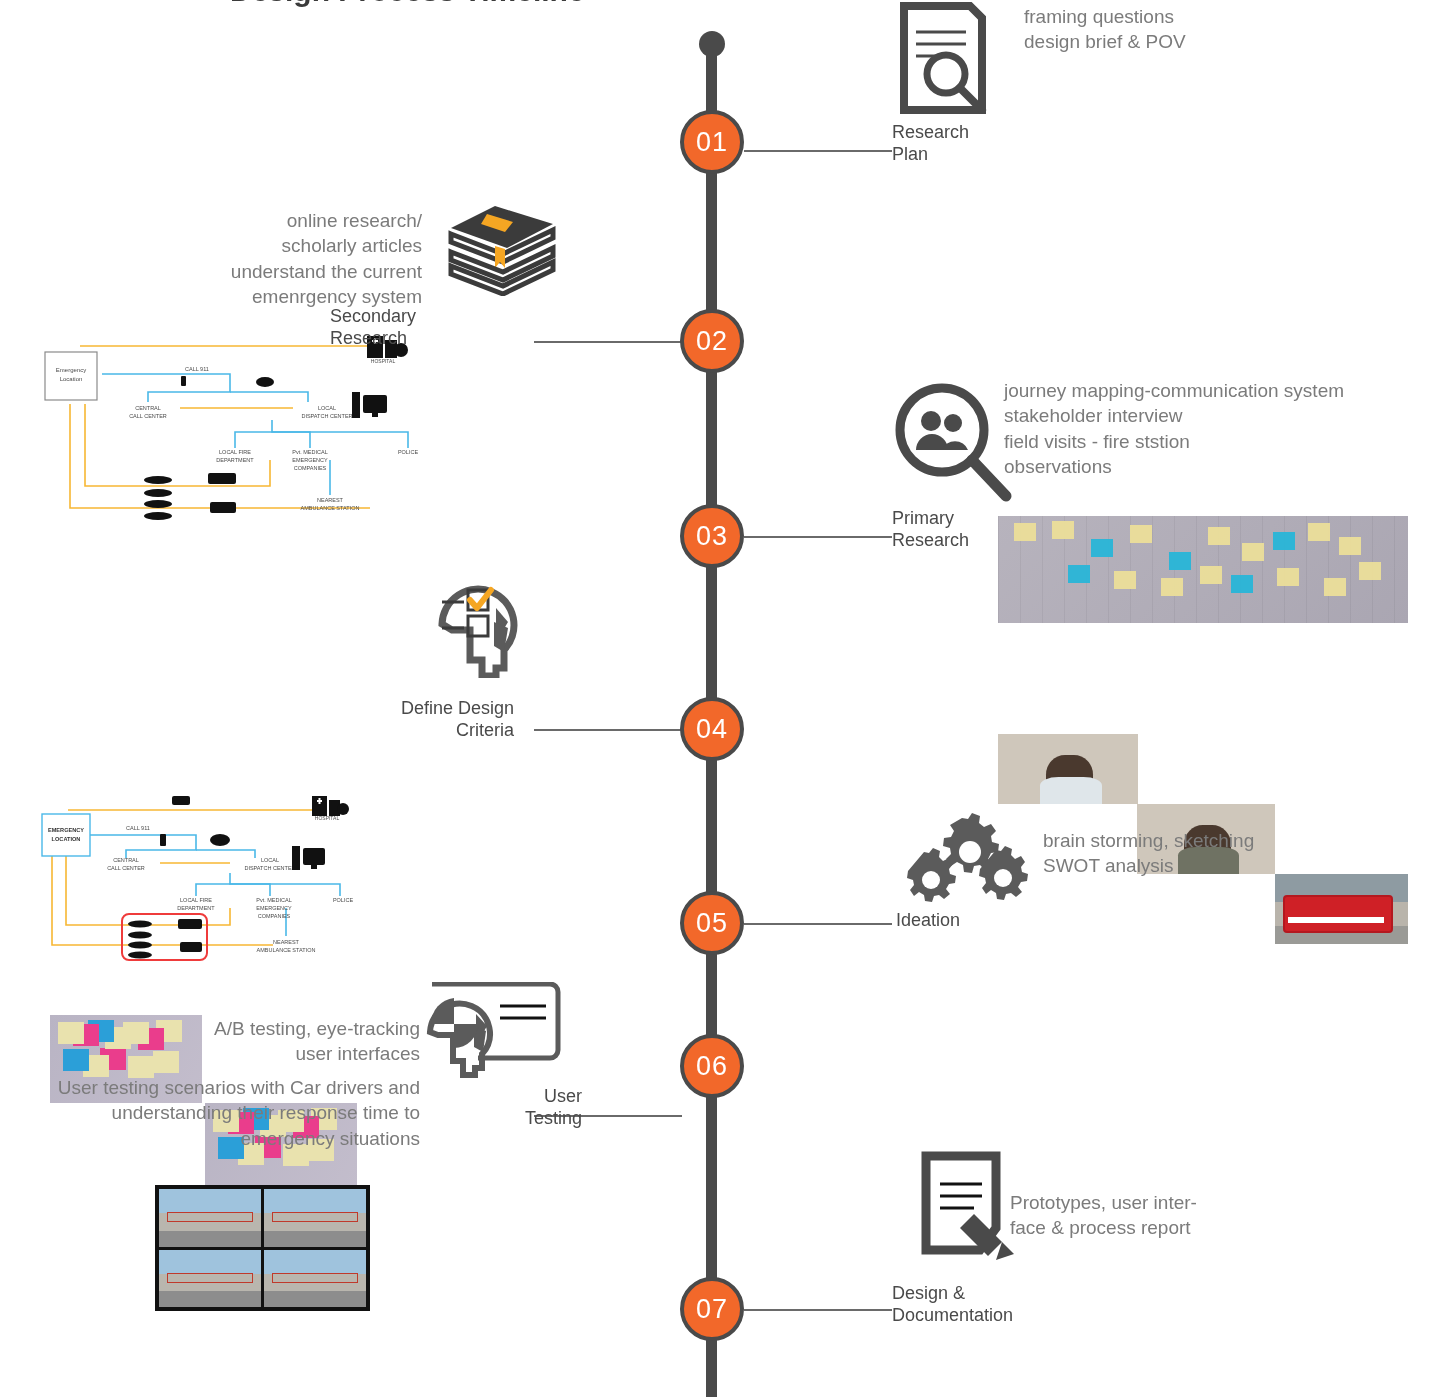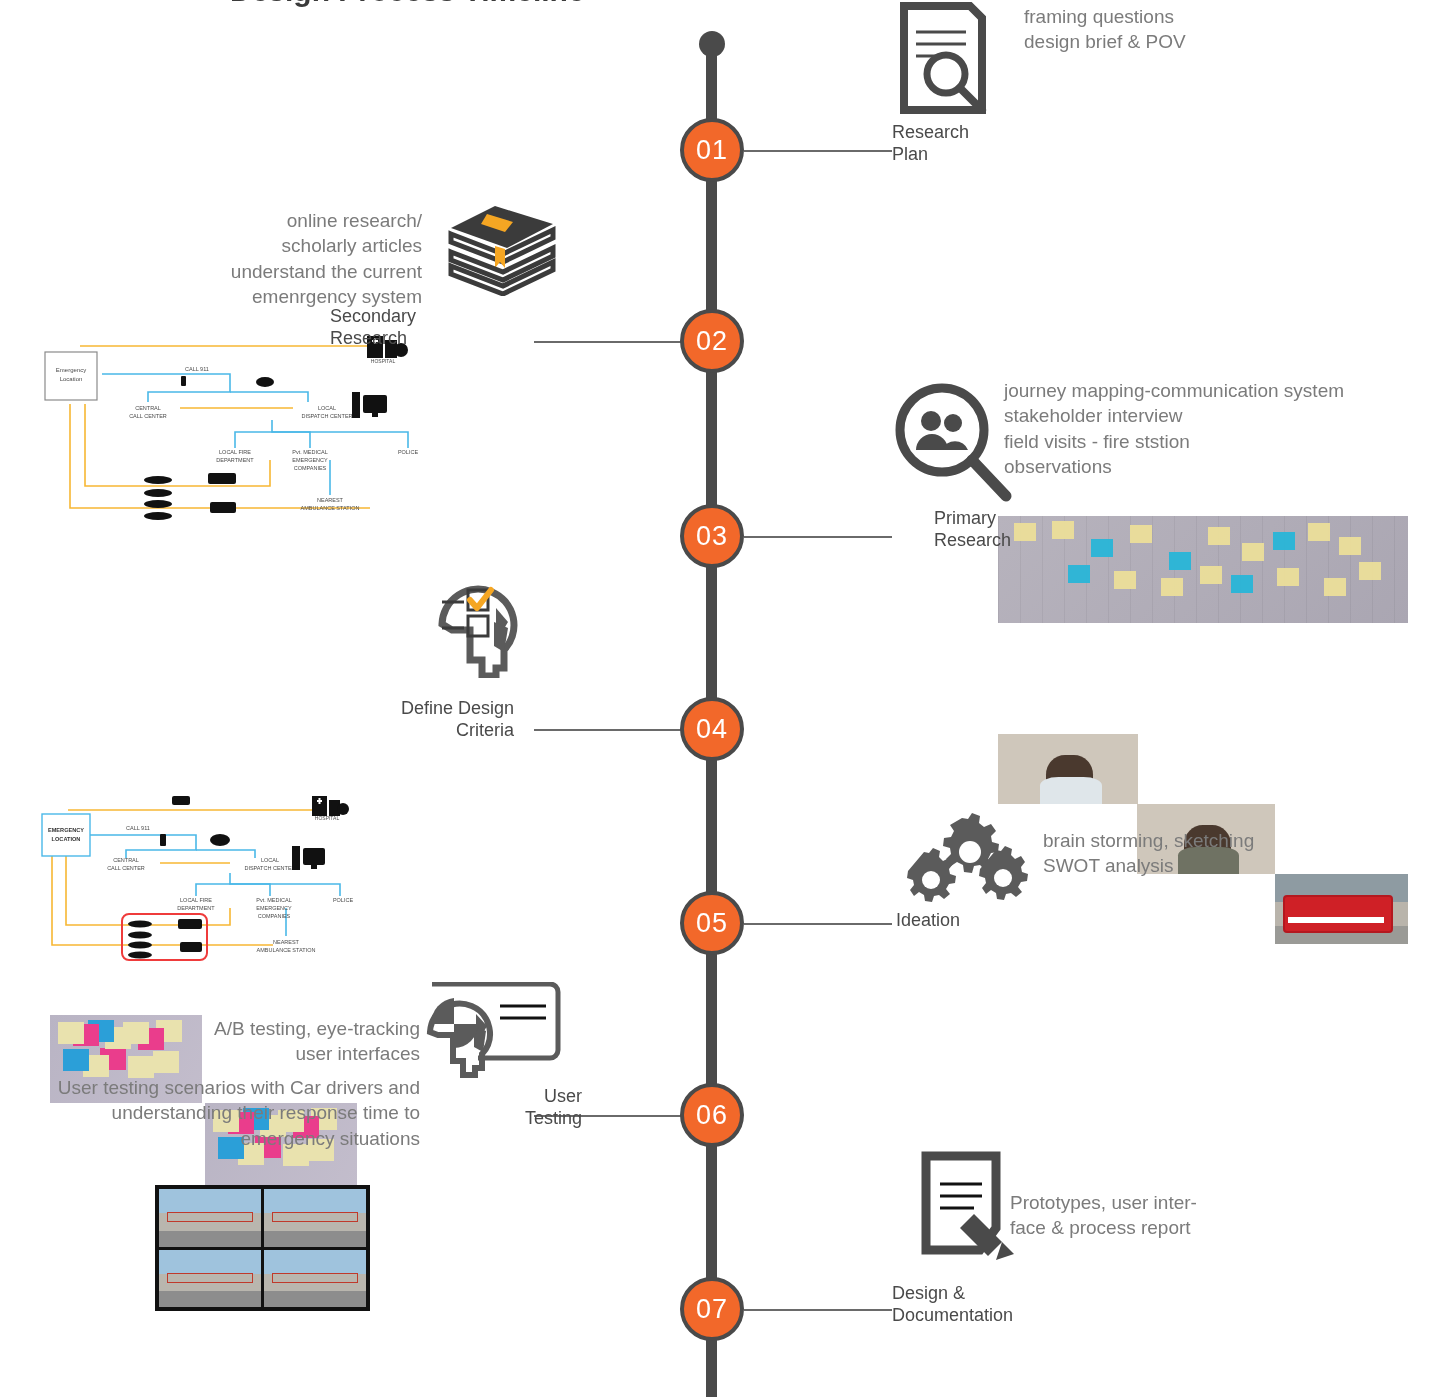--- a/index.html
+++ b/index.html
@@ -172,21 +172,21 @@
 <body>
 
 <div id="root">
 
   <div class="cutoff-title">Design Process Timeline</div>
 
   <div class="spine-dot"></div>
   <div class="spine"></div>
 
   <div class="connector" style="left:744px; top:150px; width:148px;"></div>
-  <div class="node" style="left:680px; top:118px;">01</div>
+  <div class="node" style="left:680px; top:110px;">01</div>
   <div class="stage-label right" style="left:892px; top:122px;">Research
 Plan</div>
   <div class="icon" style="left:898px; top:2px; width:90px; height:112px;">
     <svg width="90" height="112" viewBox="0 0 90 112">
       <path d="M6 4 H72 L84 16 V108 H6 Z" fill="none" stroke="#4a4a4a" stroke-width="8"></path>
       <line x1="18" y1="30" x2="68" y2="30" stroke="#4a4a4a" stroke-width="3"></line>
       <line x1="18" y1="42" x2="68" y2="42" stroke="#4a4a4a" stroke-width="3"></line>
       <line x1="18" y1="54" x2="58" y2="54" stroke="#4a4a4a" stroke-width="3"></line>
       <circle cx="48" cy="72" r="19" fill="#ffffff" stroke="#4a4a4a" stroke-width="7"></circle>
       <line x1="62" y1="86" x2="84" y2="108" stroke="#4a4a4a" stroke-width="8" stroke-linecap="round"></line>
@@ -273,21 +273,21 @@
         <ellipse cx="118" cy="174" rx="14" ry="4"></ellipse>
           <ellipse cx="118" cy="186" rx="14" ry="4"></ellipse>
         <rect x="168" y="143" width="28" height="11" rx="2"></rect>
         <rect x="170" y="172" width="26" height="11" rx="2"></rect>
       </g>
     </svg>
   </div>
 
   <div class="connector" style="left:744px; top:536px; width:148px;"></div>
   <div class="node" style="left:680px; top:504px;">03</div>
-  <div class="stage-label right" style="left:934px; top:508px;">Primary
+  <div class="stage-label right" style="left:892px; top:508px;">Primary
 Research</div>
   <div class="icon" style="left:890px; top:378px; width:130px; height:130px;">
     <svg width="130" height="130" viewBox="0 0 130 130">
       <circle cx="52" cy="52" r="42" fill="none" stroke="#4a4a4a" stroke-width="9"></circle>
       <circle cx="41" cy="43" r="10" fill="#4a4a4a"></circle>
       <circle cx="63" cy="45" r="9" fill="#4a4a4a"></circle>
       <path d="M26 72 a16 16 0 0 1 32 0 z" fill="#4a4a4a"></path>
       <path d="M52 72 a14 14 0 0 1 26 0 z" fill="#4a4a4a"></path>
       <line x1="82" y1="82" x2="116" y2="118" stroke="#4a4a4a" stroke-width="11" stroke-linecap="round"></line>
     </svg>
@@ -393,21 +393,21 @@
         <circle cx="31" cy="68" r="9" fill="#ffffff"></circle>
         <path d="M96 38 l5 1 4-5 7 3 -1 6 4 4 6-3 4 6 -4 5 1 5 6 2 -1 7 -6 1 -3 5 4 5 -6 5 -5-4 -5 1 -2 6 -7-1 -1-6 -5-3 -5 4 -4-6 4-5 -1-5 -6-2 1-7z"></path>
         <circle cx="103" cy="66" r="9" fill="#ffffff"></circle>
       </g>
     </svg>
   </div>
   <div class="caption lalign" style="left:1043px; top:828px; width:400px;">brain storming, sketching
 SWOT analysis</div>
 
   <div class="connector" style="left:534px; top:1115px; width:148px;"></div>
-  <div class="node" style="left:680px; top:1083px;">06</div>
+  <div class="node" style="left:680px; top:1034px;">06</div>
   <div class="stage-label left" style="left:462px; top:1086px; width:120px; text-align:right;">User
 Testing</div>
   <div class="icon" style="left:418px; top:982px; width:150px; height:104px;">
     <svg width="150" height="104" viewBox="0 0 150 104">
       <path d="M14 2 H132 a8 8 0 0 1 8 8 V68 a8 8 0 0 1 -8 8 H60" fill="none" stroke="#5b5b5b" stroke-width="5"></path>
       <line x1="82" y1="24" x2="128" y2="24" stroke="#111" stroke-width="3"></line>
       <line x1="82" y1="36" x2="128" y2="36" stroke="#111" stroke-width="3"></line>
       <path d="M12 50 a30 30 0 1 1 52 22 l0 14 -7 0 0 7 -12 0 0 -14 -10 0 0 -26 -15 0 z" fill="none" stroke="#5b5b5b" stroke-width="6"></path>
       <path d="M58 32 l11 12 -5 9 -6 -6 z" fill="#5b5b5b"></path>
       <path d="M56 44 l12 5 -3 21 -9 -5 z" fill="#5b5b5b"></path>

